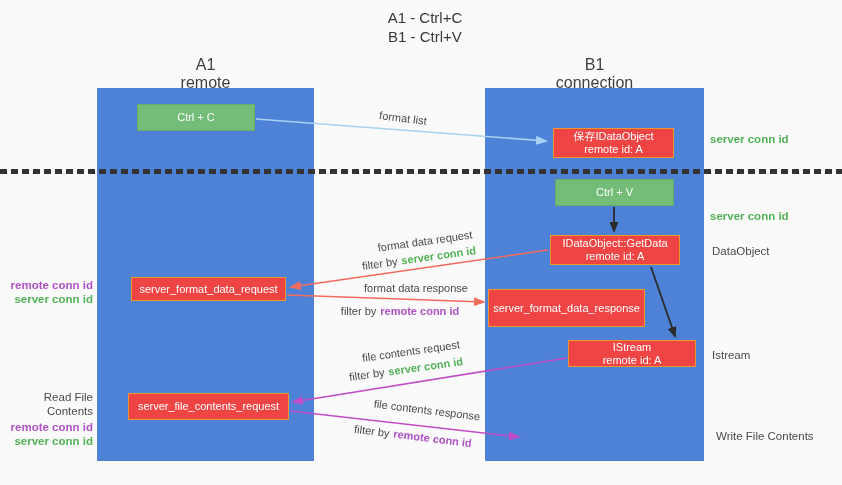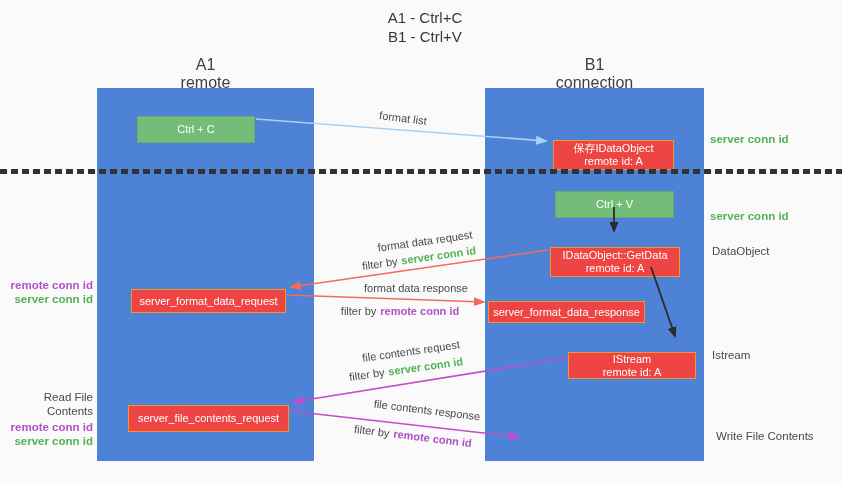--- a/index.html
+++ b/index.html
@@ -9,21 +9,21 @@
   }
   .title { position:absolute; left:4px; top:9px; width:842px; text-align:center;
     font-size:15px; line-height:1.25; color:#383838; z-index:6; }
   .lane { position:absolute; background:#4d82d7; z-index:1; }
   .lane-header { position:absolute; text-align:center; color:#3f3f3f;
     font-size:16px; line-height:1.15; z-index:2; }
   .dotted-line { position:absolute; left:0; top:169px; width:842px; height:5px;
     background:repeating-linear-gradient(90deg,#333 0 7px,transparent 7px 11px); z-index:3; }
   .node { position:absolute; display:flex; flex-direction:column; align-items:center;
     justify-content:center; color:#ffffff; font-size:11px; line-height:13px;
-    text-align:center; box-sizing:border-box; z-index:2; white-space:nowrap;margin-top:12px; }
+    text-align:center; box-sizing:border-box; z-index:2; white-space:nowrap; }
   .node.orange { background:#ef4444; border:1px solid #ea9a2c; }
   .node.green  { background:#74bd78; border:1px solid #63ad68; }
   .arrows { position:absolute; left:0; top:0; z-index:4; pointer-events:none; }
   .edge-label { position:absolute; white-space:nowrap; font-size:11px; color:#4a4a4a;
     z-index:5; }
   .edge-label span + span { margin-left:4px; }
   .anno { position:absolute; font-size:11.5px; color:#4a4a4a; z-index:5; white-space:nowrap; }
   .anno-block { position:absolute; left:0; width:93px; text-align:right; font-size:11.5px;
     line-height:14px; z-index:5; }
   .green-text  { color:#53b157; font-weight:bold; }
@@ -63,21 +63,21 @@
   <div class="node green" style="left:555px; top:179px; width:119px; height:27px;">
     <span>Ctrl + V</span>
   </div>
   <div class="node orange" style="left:550px; top:235px; width:130px; height:30px;">
     <div>IDataObject::GetData</div>
     <div>remote id: A</div>
   </div>
   <div class="node orange" style="left:131px; top:277px; width:155px; height:24px;">
     <span>server_format_data_request</span>
   </div>
-  <div class="node orange" style="left:488px; top:289px; width:157px; height:22px;text-align:right;">
+  <div class="node orange" style="left:488px; top:289px; width:157px; height:38px;text-align:right;">
     <span>server_format_data_response</span>
   </div>
   <div class="node orange" style="left:568px; top:340px; width:128px; height:27px;">
     <div>IStream</div>
     <div>remote id: A</div>
   </div>
   <div class="node orange" style="left:128px; top:393px; width:161px; height:27px;">
     <span>server_file_contents_request</span>
   </div>
 

